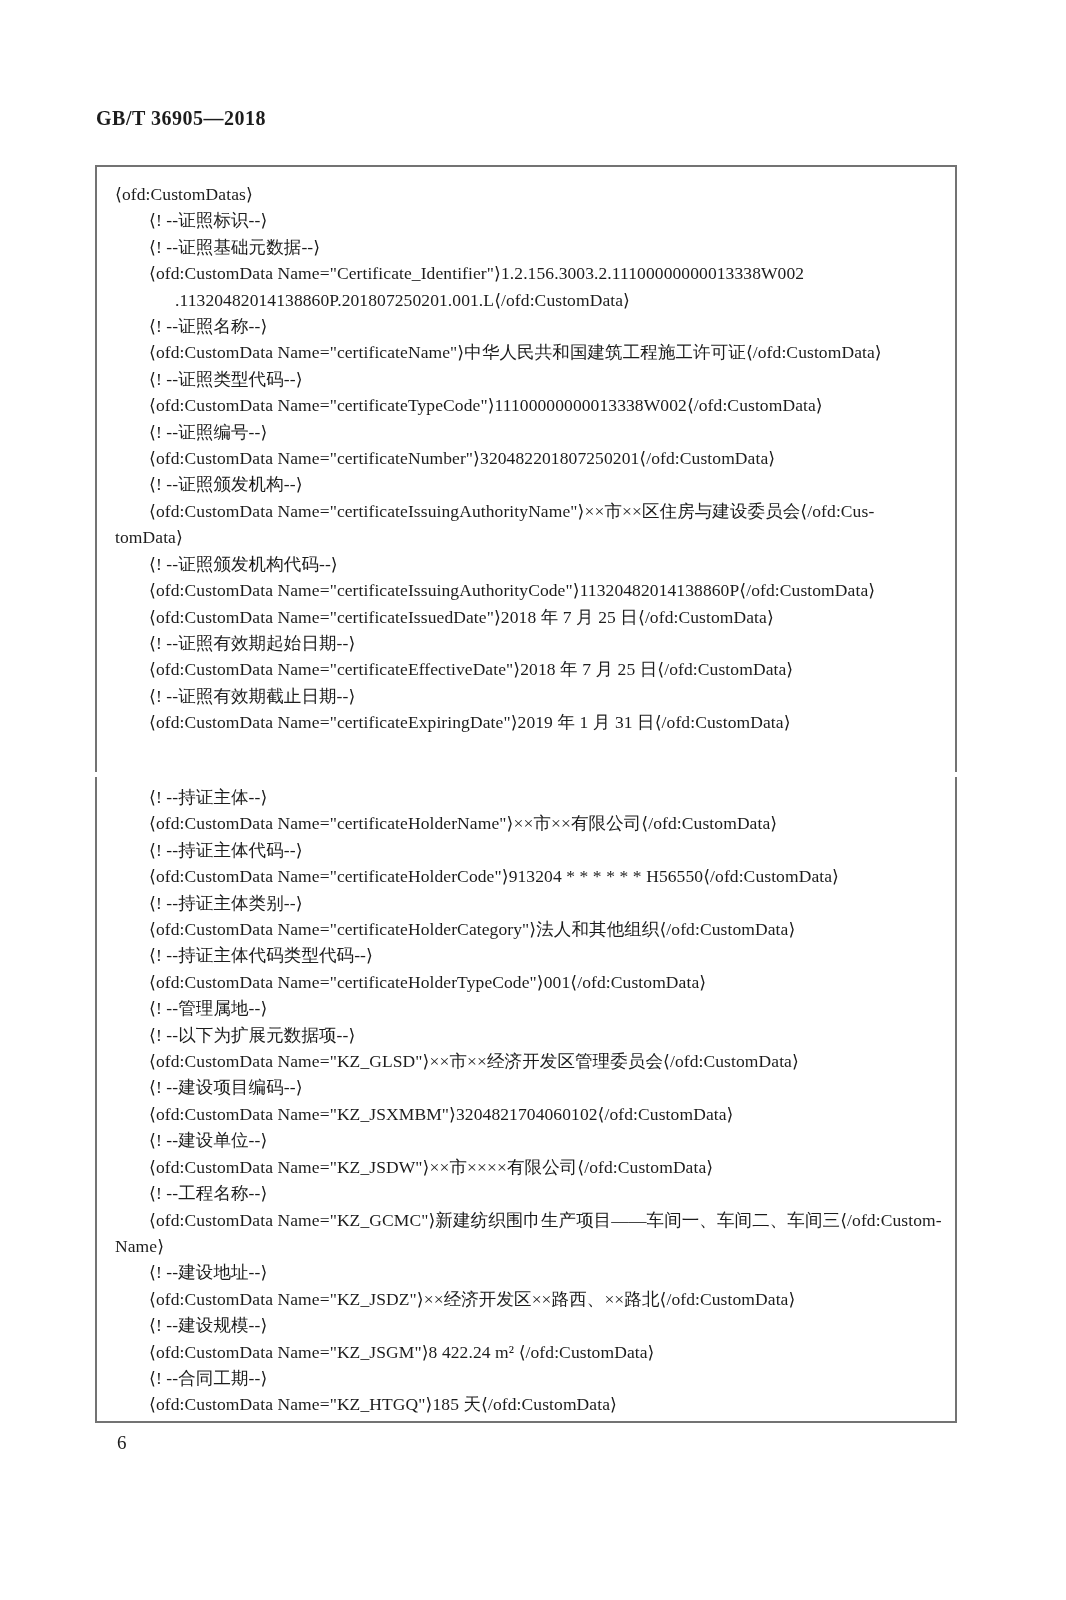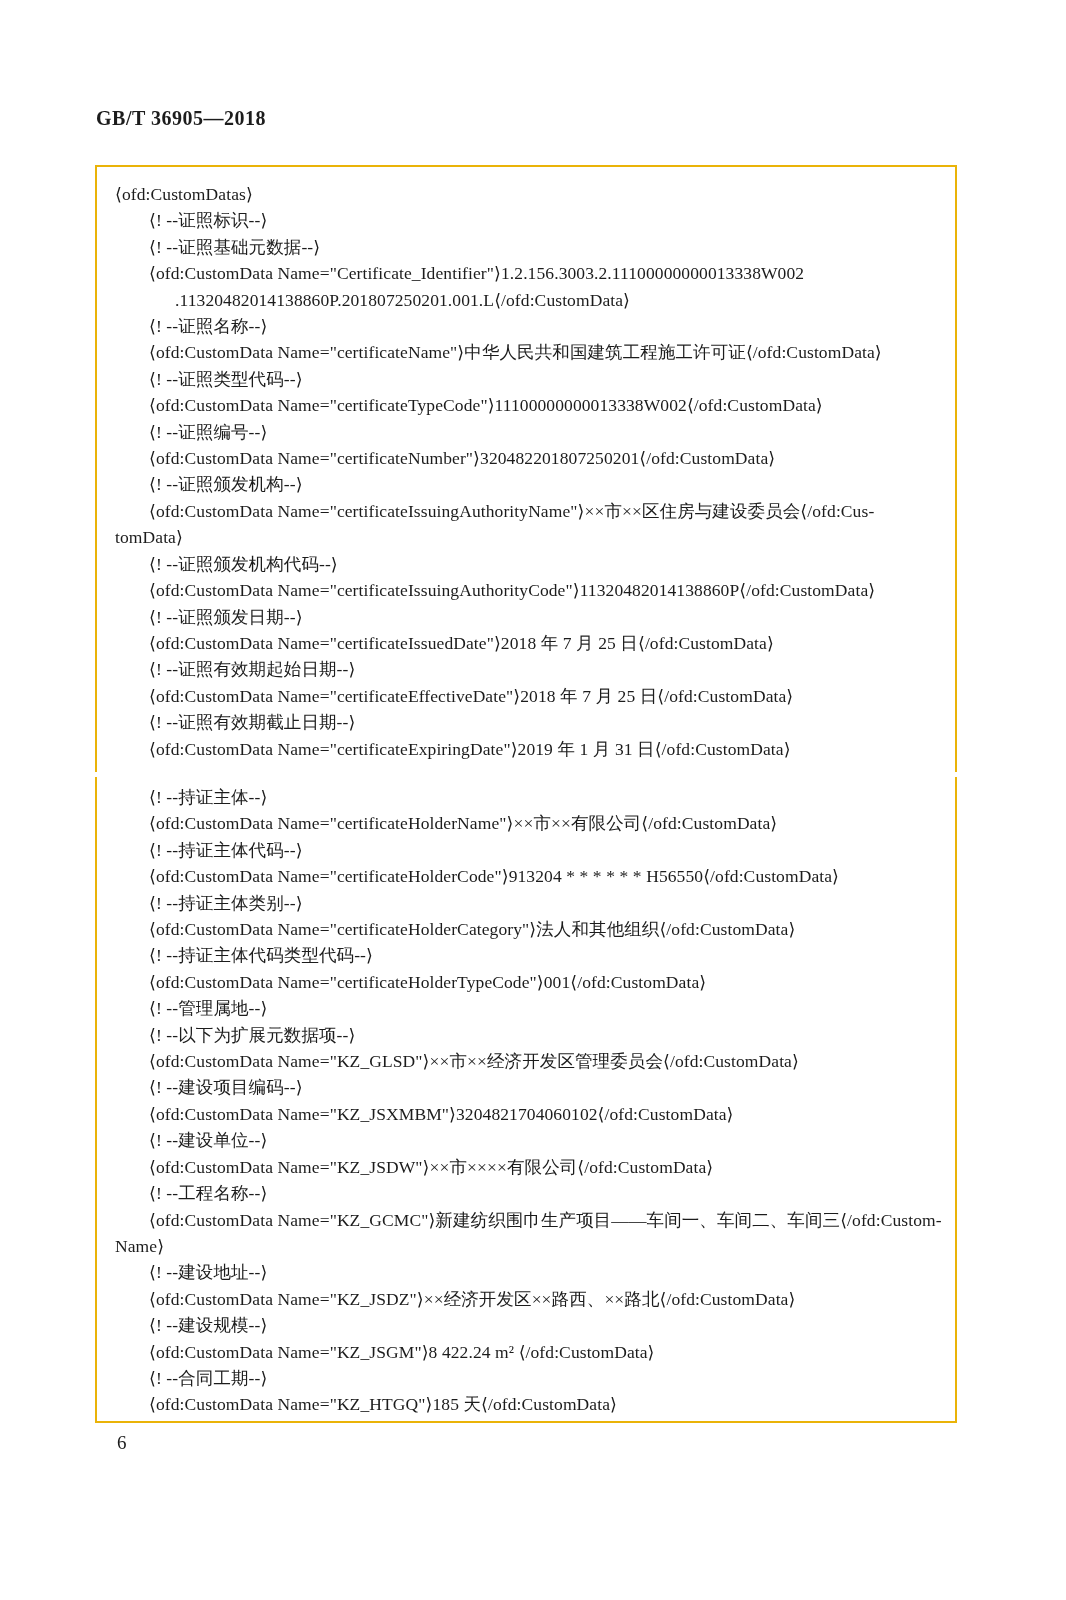--- a/index.html
+++ b/index.html
@@ -20,21 +20,21 @@
     font-size: 20px;
     letter-spacing: 0.5px;
     white-space: nowrap;
   }
 
   .codebox {
     position: absolute;
     left: 95px;
     width: 862px;
     box-sizing: border-box;
-    border: 2px solid #eab308;
+    border: 2px solid #737373;
     background: #ffffff;
   }
   .codebox-top {
     top: 165px;
     height: 607px;
     border-bottom: none;
     padding: 14px 16px 0 18px;
   }
   .codebox-bottom {
     top: 777px;
@@ -76,21 +76,20 @@
       <div class="code-line indent-1">⟨ofd:CustomData Name="certificateName"⟩中华人民共和国建筑工程施工许可证⟨/ofd:CustomData⟩</div>
       <div class="code-line indent-1">⟨! --证照类型代码--⟩</div>
       <div class="code-line indent-1">⟨ofd:CustomData Name="certificateTypeCode"⟩11100000000013338W002⟨/ofd:CustomData⟩</div>
       <div class="code-line indent-1">⟨! --证照编号--⟩</div>
       <div class="code-line indent-1">⟨ofd:CustomData Name="certificateNumber"⟩320482201807250201⟨/ofd:CustomData⟩</div>
       <div class="code-line indent-1">⟨! --证照颁发机构--⟩</div>
       <div class="code-line indent-1">⟨ofd:CustomData Name="certificateIssuingAuthorityName"⟩××市××区住房与建设委员会⟨/ofd:Cus-</div>
       <div class="code-line indent-0">tomData⟩</div>
       <div class="code-line indent-1">⟨! --证照颁发机构代码--⟩</div>
       <div class="code-line indent-1">⟨ofd:CustomData Name="certificateIssuingAuthorityCode"⟩11320482014138860P⟨/ofd:CustomData⟩</div>
-      <div class="code-line indent-1">⟨! --证照颁发日期--⟩</div>
       <div class="code-line indent-1">⟨ofd:CustomData Name="certificateIssuedDate"⟩2018 年 7 月 25 日⟨/ofd:CustomData⟩</div>
       <div class="code-line indent-1">⟨! --证照有效期起始日期--⟩</div>
       <div class="code-line indent-1">⟨ofd:CustomData Name="certificateEffectiveDate"⟩2018 年 7 月 25 日⟨/ofd:CustomData⟩</div>
       <div class="code-line indent-1">⟨! --证照有效期截止日期--⟩</div>
       <div class="code-line indent-1">⟨ofd:CustomData Name="certificateExpiringDate"⟩2019 年 1 月 31 日⟨/ofd:CustomData⟩</div>
     </div>
 
   <div class="codebox codebox-bottom" id="code-part-2">
       <div class="code-line indent-1">⟨! --持证主体--⟩</div>
       <div class="code-line indent-1">⟨ofd:CustomData Name="certificateHolderName"⟩××市××有限公司⟨/ofd:CustomData⟩</div>

